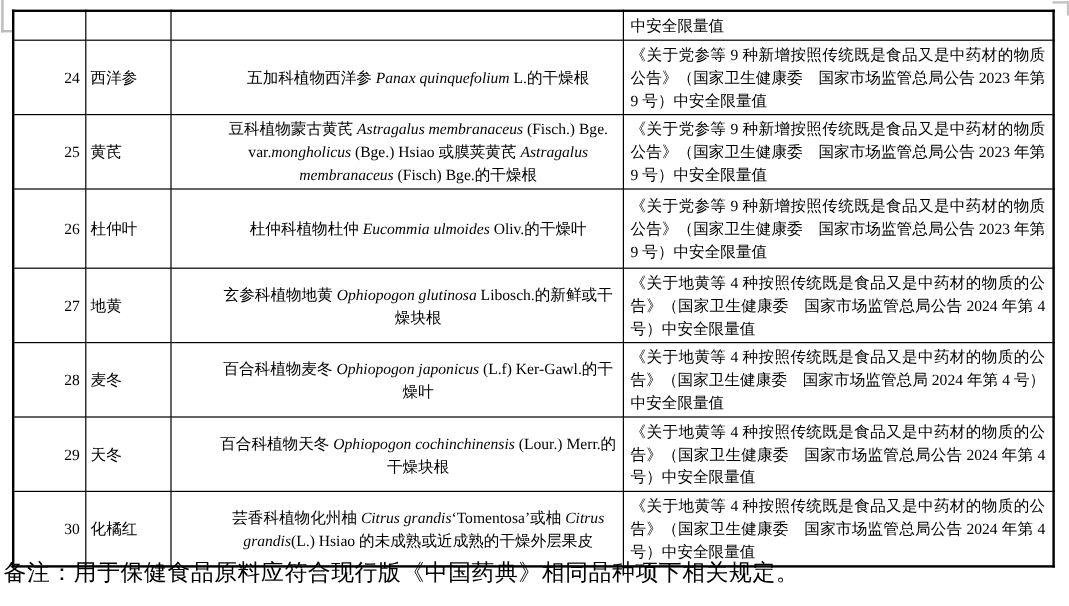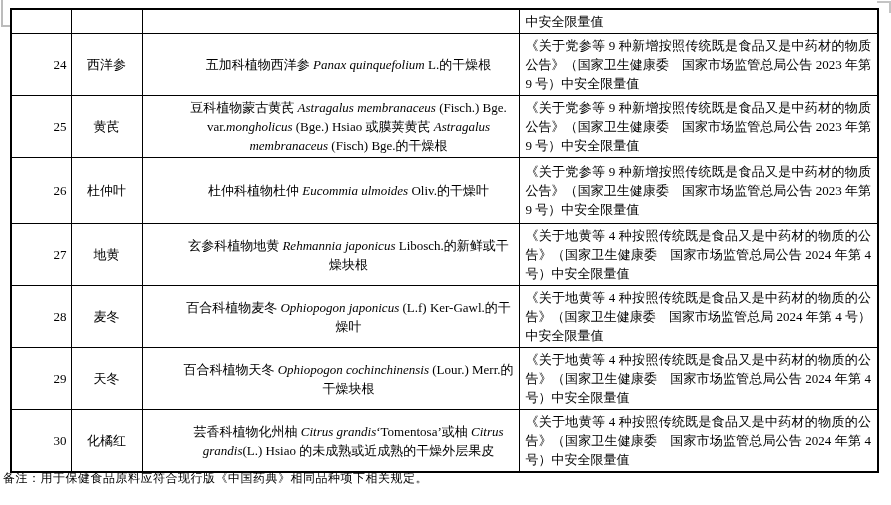--- a/index.html
+++ b/index.html
@@ -11,28 +11,28 @@
              border-left:2px solid #bcbcbc; border-bottom:2px solid #bcbcbc; }
   .mark-tr { position:absolute; left:877px; top:1px; width:12px; height:10px;
              border-top:2px solid #c4c4c4; border-right:2px solid #c4c4c4; }
 
   table.doc-table { position:absolute; left:10px; top:8px; width:867px;
                     border-collapse:collapse; table-layout:fixed;
                     border:2px solid #000; }
   td { border:1px solid #000; vertical-align:middle;
        font-size:13px; line-height:19px; padding:1px 4px; overflow:hidden; }
   td.c-num  { text-align:right; }
-  td.c-name { text-align:center; }
+  td.c-name { }
   td.c-desc { text-align:center;padding-left:40px; }
   td.c-src  { text-align:justify; text-justify:inter-character; padding:2px 6px;margin-top:24px; }
   td.c-src.cont { text-align:left; }
   i { font-style:italic; }
 
   .footnote { position:absolute; left:3px; top:468px; width:880px;
-              font-size:12px; line-height:20px; letter-spacing:0.5px; }
+              font-size:19px; line-height:20px; letter-spacing:0.5px; }
 </style>
 </head>
 <body>
 
 <div class="page">
 
   <div class="mark-tl"></div>
   <div class="mark-tr"></div>
 
   <table class="doc-table">
@@ -67,21 +67,21 @@
       <tr style="height:66px">
         <td class="c-num">26</td>
         <td class="c-name">杜仲叶</td>
         <td class="c-desc"><span>杜仲科植物杜仲 </span><i>Eucommia ulmoides</i><span> Oliv.的干燥叶</span></td>
         <td class="c-src">《关于党参等 9 种新增按照传统既是食品又是中药材的物质公告》（国家卫生健康委　国家市场监管总局公告 2023 年第 9 号）中安全限量值</td>
       </tr>
 
       <tr style="height:61px">
         <td class="c-num">27</td>
         <td class="c-name">地黄</td>
-        <td class="c-desc"><span>玄参科植物地黄 </span><i>Rehmannia japonicus</i><span> Libosch.的新鲜或干燥块根</span></td>
+        <td class="c-desc"><span>玄参科植物地黄 </span><i>Ophiopogon glutinosa</i><span> Libosch.的新鲜或干燥块根</span></td>
         <td class="c-src">《关于地黄等 4 种按照传统既是食品又是中药材的物质的公告》（国家卫生健康委　国家市场监管总局公告 2024 年第 4 号）中安全限量值</td>
       </tr>
 
       <tr style="height:61px">
         <td class="c-num">28</td>
         <td class="c-name">麦冬</td>
         <td class="c-desc"><span>百合科植物麦冬 </span><i>Ophiopogon japonicus</i><span> (L.f) Ker-Gawl.的干燥叶</span></td>
         <td class="c-src">《关于地黄等 4 种按照传统既是食品又是中药材的物质的公告》（国家卫生健康委　国家市场监管总局 2024 年第 4 号）中安全限量值</td>
       </tr>
 

